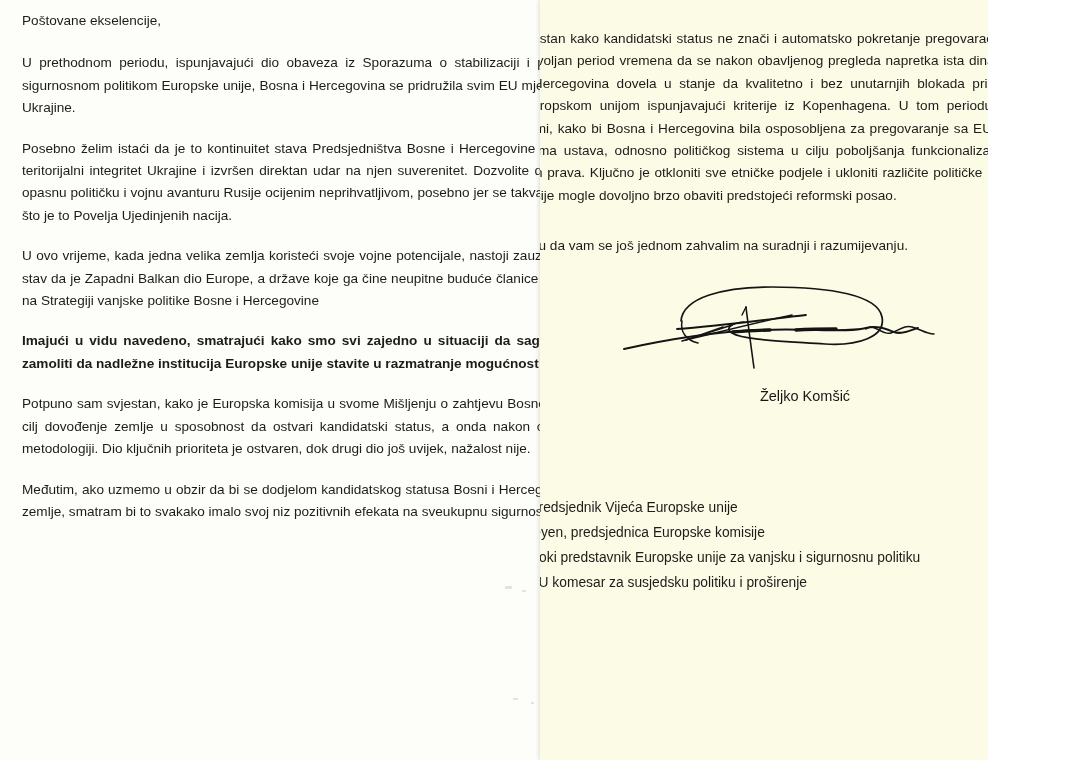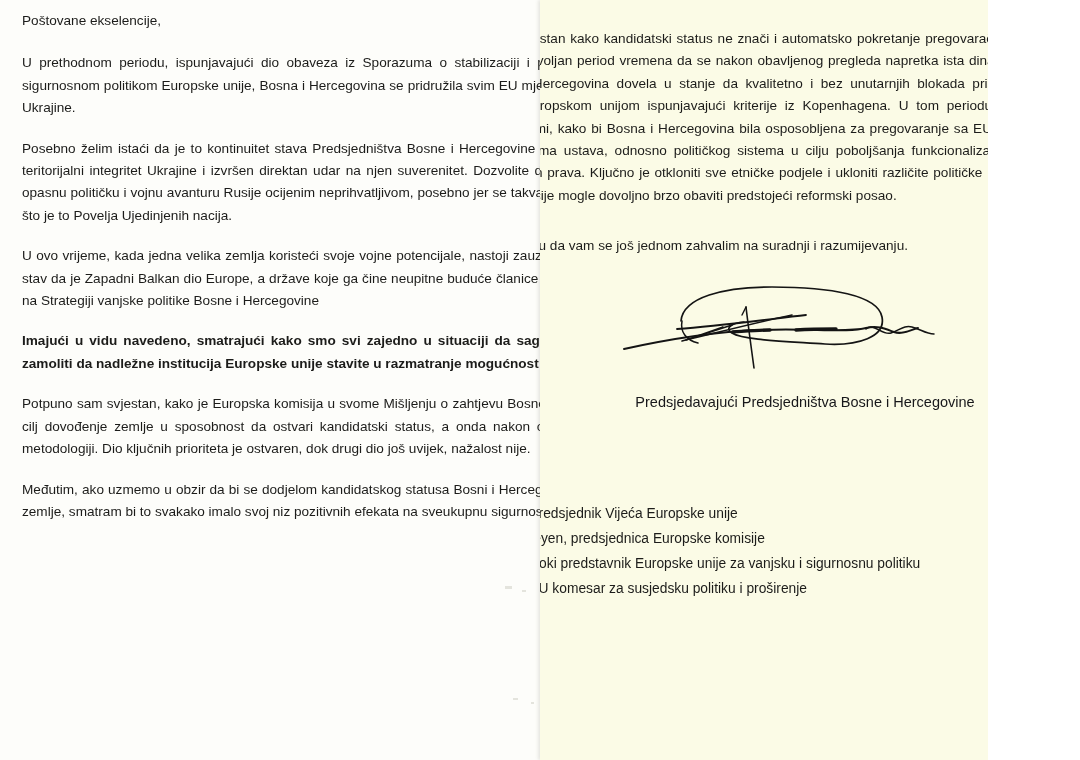--- a/index.html
+++ b/index.html
@@ -186,21 +186,21 @@
             <path d="M176 46 C 192 45, 206 45, 216 45" stroke-width="3.4"></path>
 
             <path d="M246 45 C 254 38, 262 52, 271 49 C 280 46, 284 41, 292 43
                      C 300 45, 306 50, 314 50" stroke-width="1.5"></path>
 
             <path d="M126 23 C 128 40, 131 62, 134 84" stroke-width="1.6"></path>
             <path d="M126 23 L 122 31" stroke-width="1.4"></path>
           </g>
         </svg>
 
-        <div class="sig-title">Predsjedavajući Predsjedništva Bosne i Hercegovine</div>
+        <div class="sig-name">Željko Komšić</div>
       </div>
 
       <div class="recipients">
         <div class="recipient-line">Charles Michel, predsjednik Vijeća Europske unije</div>
         <div class="recipient-line">Ursula von der Leyen, predsjednica Europske komisije</div>
         <div class="recipient-line">Josep Borrell, Visoki predstavnik Europske unije za vanjsku i sigurnosnu politiku</div>
         <div class="recipient-line">Olivér Várhelyi, EU komesar za susjedsku politiku i proširenje</div>
       </div>
 
     </div>

